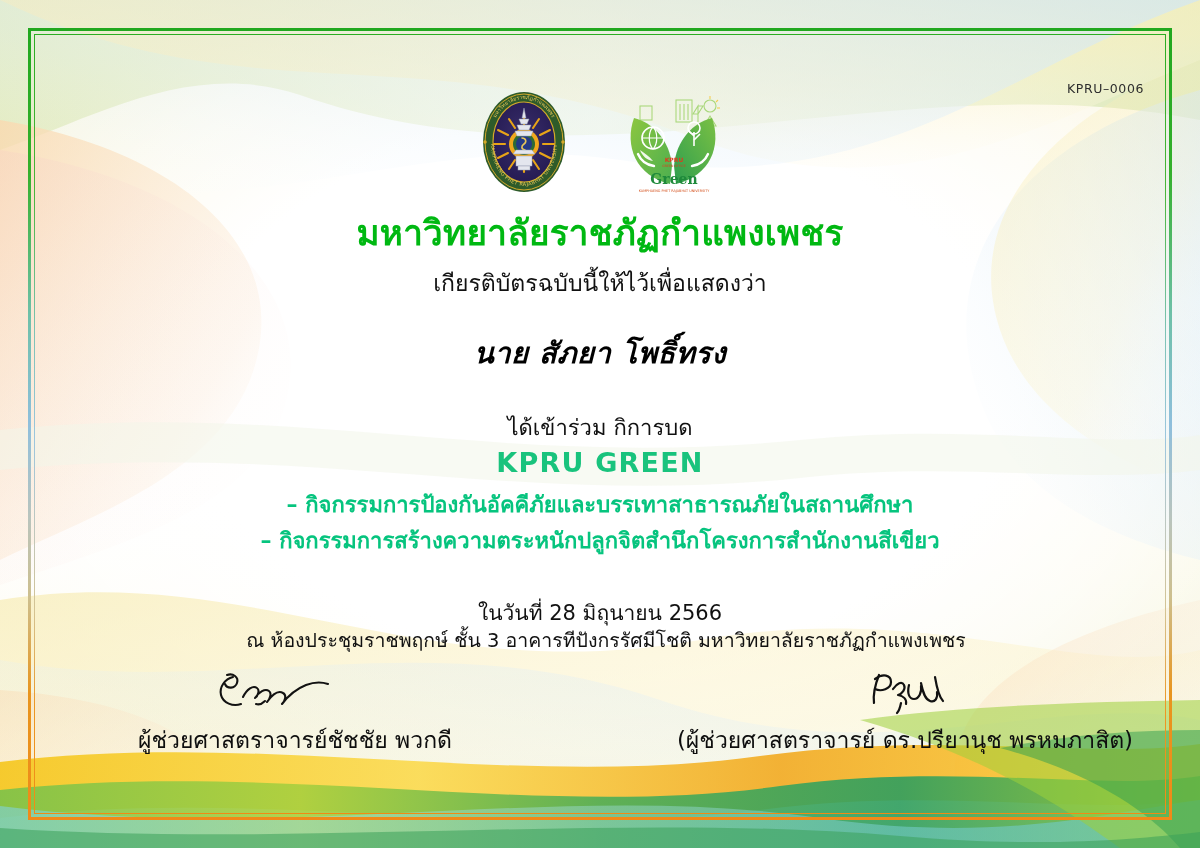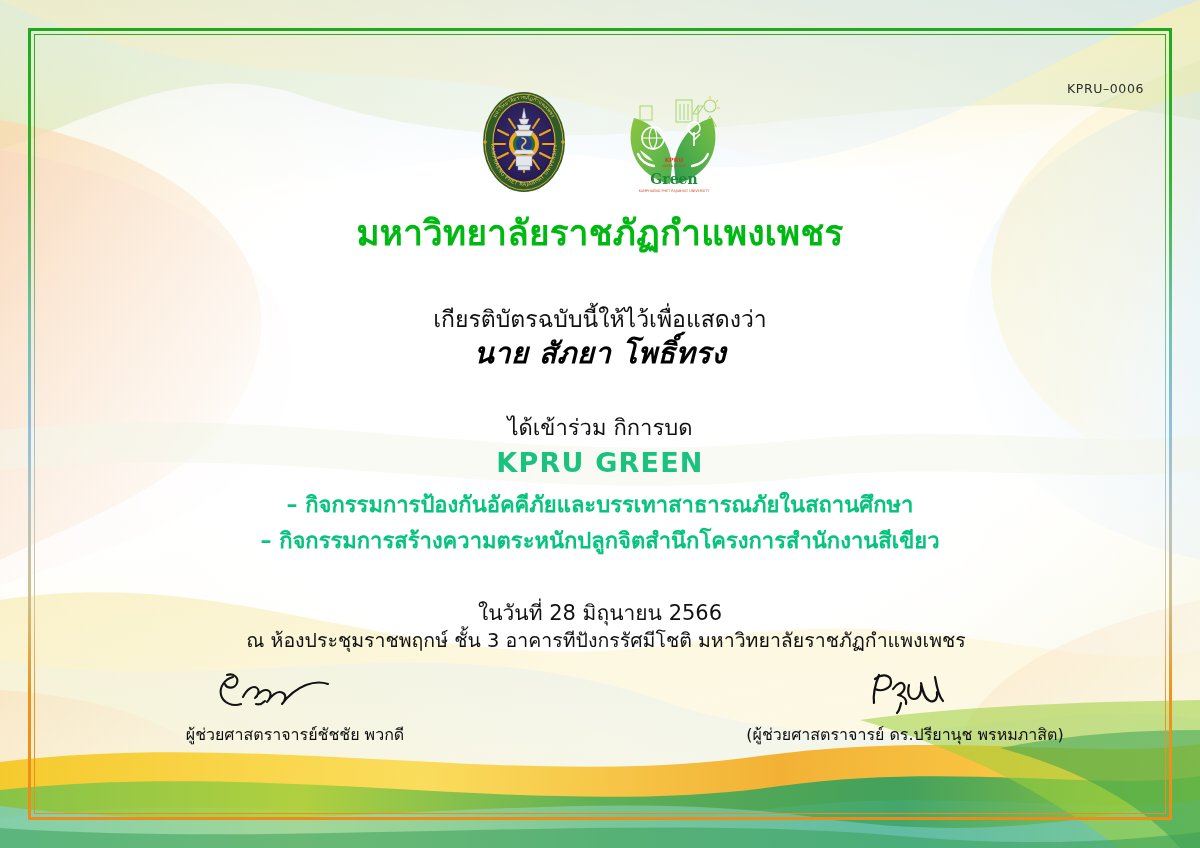--- a/index.html
+++ b/index.html
@@ -92,21 +92,20 @@
     letter-spacing: 0.3px;
     line-height: 1.2;
   }
   .subtitle-1 {
     position: absolute;
     top: 268px;
     left: 0; right: 0;
     font-size: 23px;
     color: #111111;
     line-height: 1.35;
-    margin-top: 36px;
   }
   .recipient {
     position: absolute;
     top: 330px;
     left: 0; right: 0;
     font-size: 29px;
     font-weight: bold;
     color: #000000;
     letter-spacing: 0.5px;
     font-style: italic;
@@ -168,21 +167,21 @@
     text-align: center;
     position: relative;
   }
   .sig-mark {
     height: 58px;
     display: flex;
     align-items: center;
     justify-content: center;
   }
   .sig-name {
-    font-size: 16px;
+    font-size: 23px;
     color: #0e0e0e;
     line-height: 1.5;
   }
   .sig-role {
     font-size: 18.5px;
     color: #0e0e0e;
     line-height: 1.5;
   }
   .sig-left .sig-mark { transform: translateX(-6px); }
   .sig-right .sig-mark { transform: translateX(10px); }

